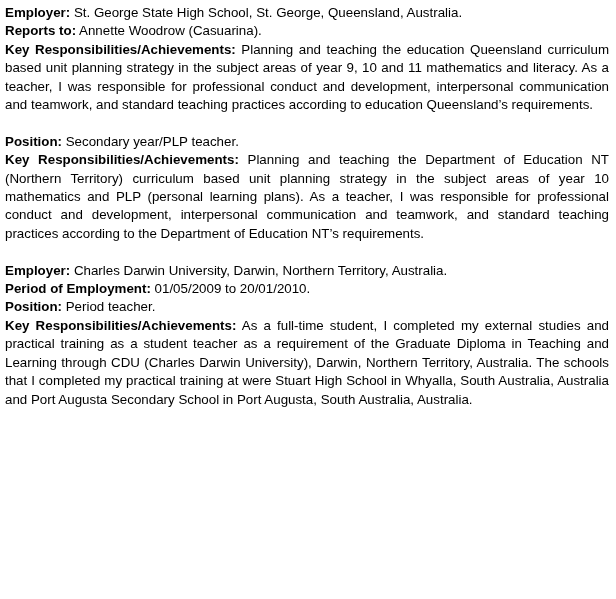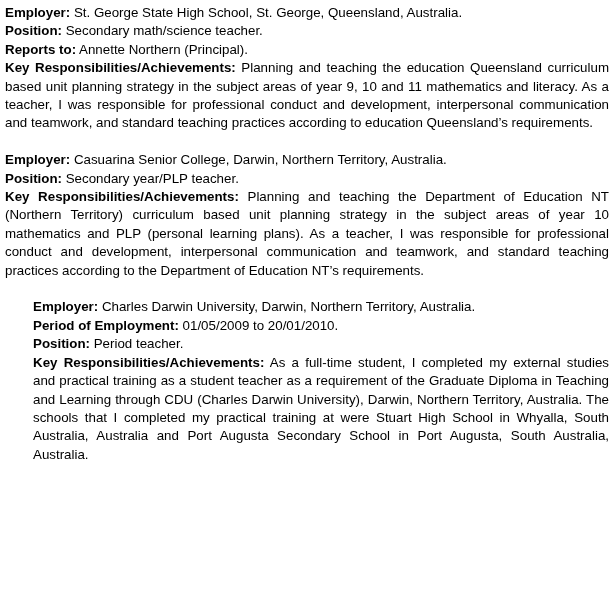--- a/index.html
+++ b/index.html
@@ -12,42 +12,40 @@
     font-size: 13.33px;
     line-height: 18.4px;
     overflow: hidden;
   }
   .page {
     box-sizing: border-box;
     width: 616px;
     padding: 4px 7px 0 5px;
   }
   .entry { margin: 0 0 18.4px 0; }
-  .entry:last-child { margin-bottom: 0; margin-left: 28px; }
+  .entry:last-child { margin-bottom: 0; }
   p {
     margin: 0;
     padding: 0;
     text-align: justify;
   }
   b { font-weight: bold; }
 </style>
 </head>
 <body>
 
 <div class="page">
 
   <div class="entry">
     <p><b>Employer:</b> <span>St. George State High School, St. George, Queensland, Australia.</span></p>
-    <p><b>Position:</b> <span>Secondary math/science teacher.</span></p>
-    <p><b>Reports to:</b> <span>Annette Northern (Principal).</span></p>
+    <p><b>Reports to:</b> <span>Annette Woodrow (Casuarina).</span></p>
     <p><b>Key Responsibilities/Achievements:</b> <span>Planning and teaching the education Queensland curriculum based unit planning strategy in the subject areas of year 9, 10 and 11 mathematics and literacy.  As a teacher, I was responsible for professional conduct and development, interpersonal communication and teamwork, and standard teaching practices according to education Queensland’s requirements.</span></p>
   </div>
 
   <div class="entry">
-    <p><b>Employer:</b> <span>Casuarina Senior College, Darwin, Northern Territory, Australia.</span></p>
     <p><b>Position:</b> <span>Secondary year/PLP teacher.</span></p>
     <p><b>Key Responsibilities/Achievements:</b> <span>Planning and teaching the Department of Education NT (Northern Territory) curriculum based unit planning strategy in the subject areas of year 10 mathematics and PLP (personal learning plans).  As a teacher, I was responsible for professional conduct and development, interpersonal communication and teamwork, and standard teaching practices according to the Department of Education NT’s requirements.</span></p>
   </div>
 
   <div class="entry">
     <p><b>Employer:</b> <span>Charles Darwin University, Darwin, Northern Territory, Australia.</span></p>
     <p><b>Period of Employment:</b> <span>01/05/2009 to 20/01/2010.</span></p>
     <p><b>Position:</b> <span>Period teacher.</span></p>
     <p><b>Key Responsibilities/Achievements:</b> <span>As a full-time student, I completed my external studies and practical training as a student teacher as a requirement of the Graduate Diploma in Teaching and Learning through CDU (Charles Darwin University), Darwin, Northern Territory, Australia.  The schools that I completed my practical training at were Stuart High School in Whyalla, South Australia, Australia and Port Augusta Secondary School in Port Augusta, South Australia, Australia.</span></p>
   </div>

